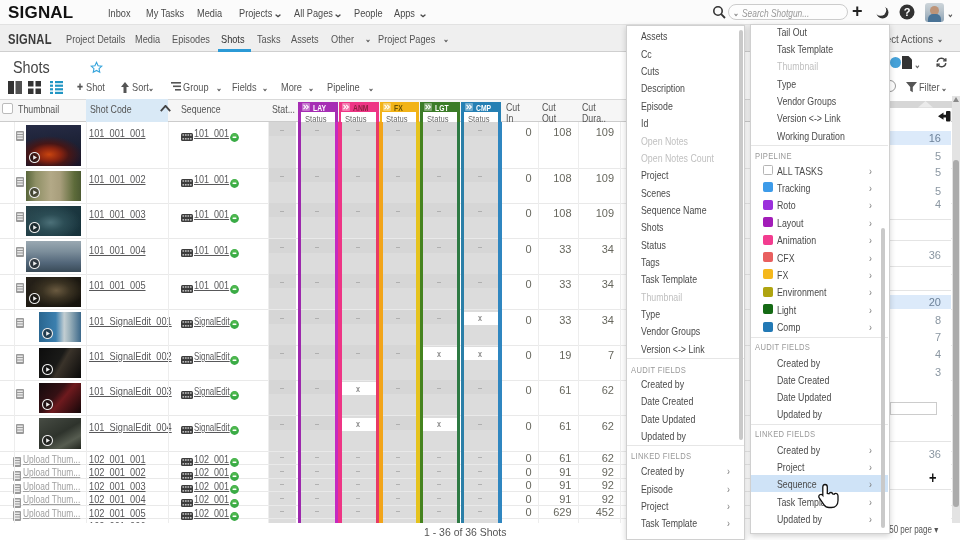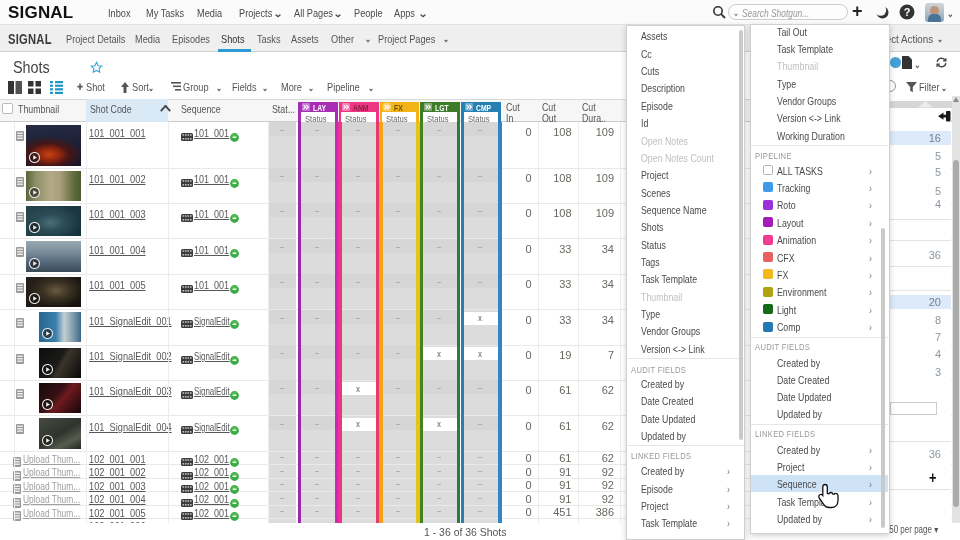--- a/index.html
+++ b/index.html
@@ -801,22 +801,22 @@
       <circle cx="4.5" cy="3" r="2.8" fill="#58bd52" opacity="0.7"></circle>
       <rect x="2.6" y="3.6" width="3.8" height="1.5" rx="0.7" fill="#fff"></rect>
     </svg></div>
 <div class="t" style="left:280.0px;top:506.1999999999999px;font-size:9px;color:#999;font-weight:normal;transform:scaleX(0.8);transform-origin:0 50%;">–</div>
 <div class="t" style="left:314.75px;top:506.1999999999999px;font-size:9px;color:#999;font-weight:normal;transform:scaleX(0.8);transform-origin:0 50%;">–</div>
 <div class="t" style="left:355.5px;top:506.1999999999999px;font-size:9px;color:#999;font-weight:normal;transform:scaleX(0.8);transform-origin:0 50%;">–</div>
 <div class="t" style="left:396.25px;top:506.1999999999999px;font-size:9px;color:#999;font-weight:normal;transform:scaleX(0.8);transform-origin:0 50%;">–</div>
 <div class="t" style="left:436.75px;top:506.1999999999999px;font-size:9px;color:#999;font-weight:normal;transform:scaleX(0.8);transform-origin:0 50%;">–</div>
 <div class="t" style="left:478.0px;top:506.1999999999999px;font-size:9px;color:#999;font-weight:normal;transform:scaleX(0.8);transform-origin:0 50%;">–</div>
 <div class="t" style="right:428.5px;top:506.1999999999999px;font-size:11px;color:#67675e;font-weight:normal;">0</div>
-<div class="t" style="right:388.5px;top:506.1999999999999px;font-size:11px;color:#67675e;font-weight:normal;">451</div>
-<div class="t" style="right:346px;top:506.1999999999999px;font-size:11px;color:#67675e;font-weight:normal;">386</div>
+<div class="t" style="right:388.5px;top:506.1999999999999px;font-size:11px;color:#67675e;font-weight:normal;">629</div>
+<div class="t" style="right:346px;top:506.1999999999999px;font-size:11px;color:#67675e;font-weight:normal;">452</div>
 <div class="ab" style="left:13px;top:520.6999999999998px;"><svg width="8" height="10" viewBox="0 0 8 10">
       <rect x="0" y="0" width="8" height="10" rx="1" fill="#9a9a9a"></rect>
       <rect x="1.2" y="1.5" width="5.6" height="1.5" fill="#e8e8e8"></rect>
       <rect x="1.2" y="4" width="5.6" height="1.5" fill="#e8e8e8"></rect>
       <rect x="1.2" y="6.5" width="5.6" height="1.5" fill="#e8e8e8"></rect>
     </svg></div>
 <div class="t" style="left:88.5px;top:520.1999999999998px;font-size:11px;color:#58585a;font-weight:normal;transform:scaleX(0.84);transform-origin:0 50%;"><span style="text-decoration:underline;">102_001_006</span></div>
 <div class="ab" style="left:0px;top:522.6999999999998px;width:953px;height:17.300000000000182px;background:#fff;"></div>
 <div class="ab" style="left:297.5px;top:122px;width:3.5px;height:401px;background:#9d28ad;"></div>
 <div class="ab" style="left:334.5px;top:122px;width:3.5px;height:401px;background:#c42ac0;"></div>

